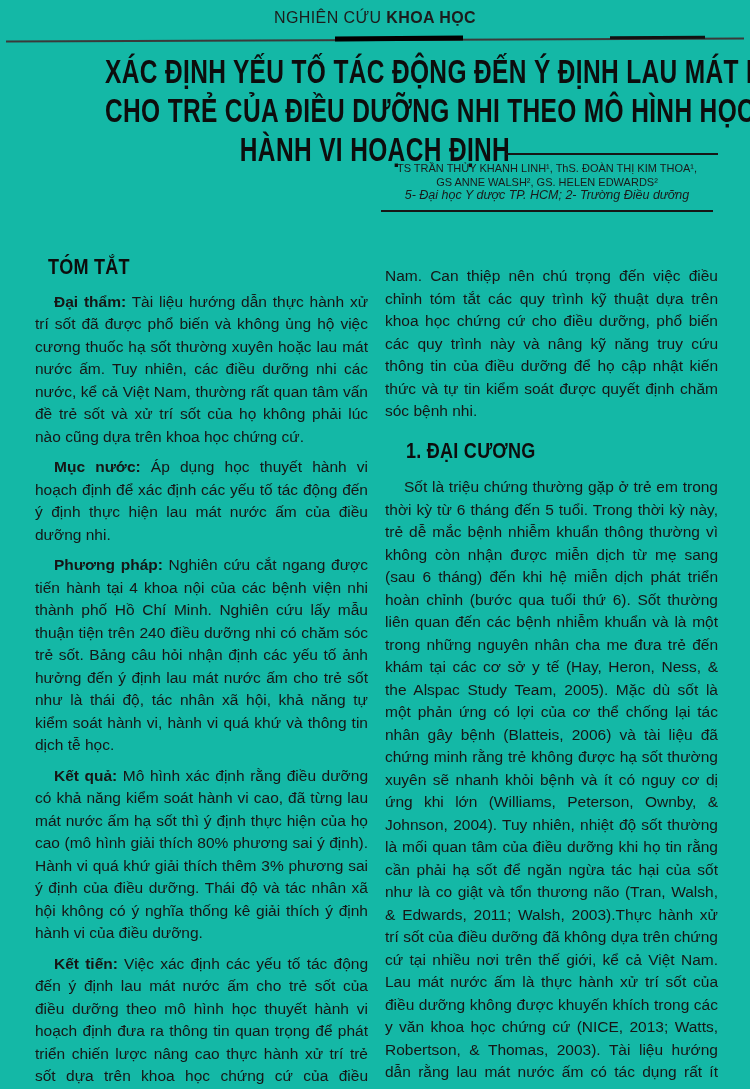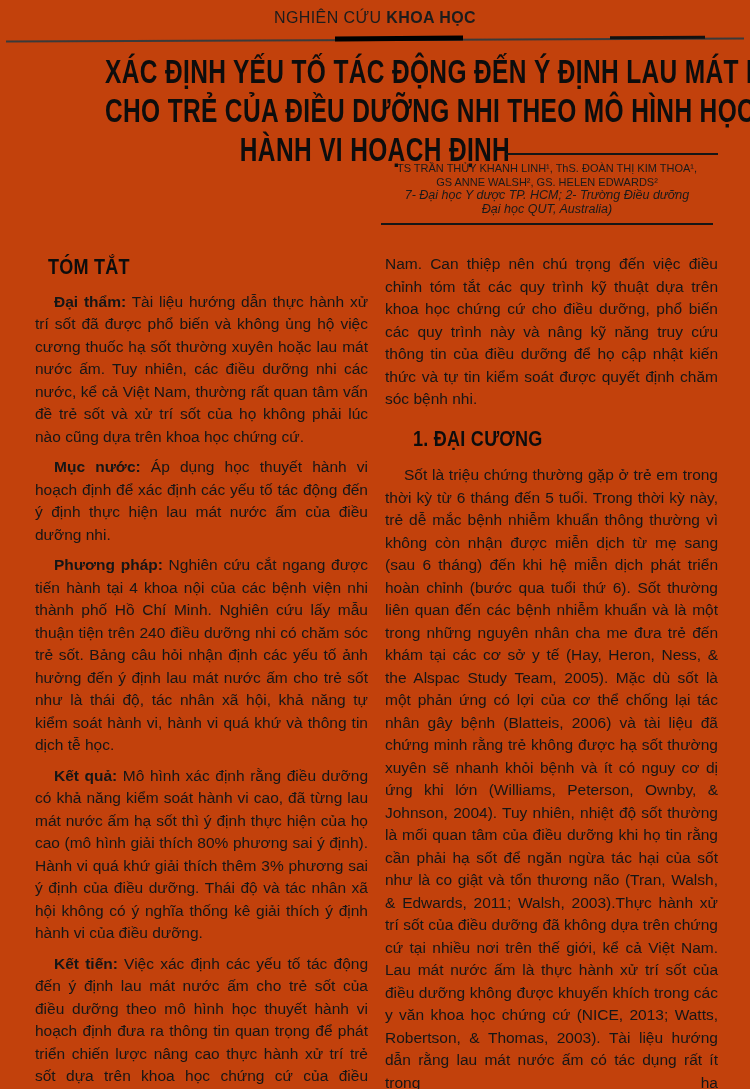--- a/index.html
+++ b/index.html
@@ -1,20 +1,20 @@
 <!DOCTYPE html>
 <html><head>
 <meta charset="utf-8">
 <style>
   html,body{margin:0;padding:0;background:#e8e8e6;}
   .page{
     position:relative;
     width:750px;height:1089px;
     margin:0 auto;
-    background:#c2410c;
+    background:#14b8a6;
     overflow:hidden;
     font-family:"Liberation Sans", sans-serif;
     color:#161616;
   }
   
   .journal-header{
     position:absolute;top:9px;left:0;width:100%;
     text-align:center;font-size:16px;letter-spacing:.4px;color:#1c1c1c;
   }
   .journal-header .bold{font-weight:bold;}
@@ -46,30 +46,30 @@
   .author-rule-bottom{height:2px;background:#161616;width:332px;margin:7px auto 0 auto;}
   .author-names{font-size:11px;line-height:13.5px;}
   .author-affil{font-size:12.5px;line-height:13.5px;font-style:italic;}
   
   .columns{
     position:absolute;top:253px;left:35px;width:683px;
     display:flex;gap:17px;
   }
   .col{width:333px;font-size:15.5px;line-height:22.5px;text-align:justify;}
   .col p{margin:0 0 8px 0;text-indent:19px;}
-  .col p.no-indent{text-indent:0;}
+  .col p.no-indent{text-indent:0;margin-top:12px;}
   .col p.runs-on{text-align-last:justify;}
   .col b{font-weight:bold;}
   .sec-heading{
     font-weight:bold;font-size:22px;line-height:24px;
     transform:scaleX(.82);transform-origin:left center;
     display:inline-block;white-space:nowrap;color:#0d0d0d;letter-spacing:.3px;
   }
   .abstract-heading-wrap{margin:2px 0 10px 13px;}
-  .section1-heading-wrap{margin:16px 0 12px 28px;}
+  .section1-heading-wrap{margin:16px 0 12px 21px;}
 </style>
 </head>
 <body>
 
 <div class="page">
 
   <div class="journal-header">
     <span>NGHIÊN CỨU </span><span class="bold">KHOA HỌC</span>
   </div>
   <div class="header-rule"></div>
@@ -79,22 +79,21 @@
   <div class="page-title">
     <div>XÁC ĐỊNH YẾU TỐ TÁC ĐỘNG ĐẾN Ý ĐỊNH LAU MÁT HẠ SỐT</div>
     <div>CHO TRẺ CỦA ĐIỀU DƯỠNG NHI THEO MÔ HÌNH HỌC THUYẾT</div>
     <div>HÀNH VI HOẠCH ĐỊNH</div>
   </div>
 
   <div class="authors">
     <div class="author-rule-top"></div>
     <div class="author-names">TS TRẦN THỦY KHANH LINH¹, ThS. ĐOÀN THỊ KIM THOA¹,</div>
     <div class="author-names">GS ANNE WALSH², GS. HELEN EDWARDS²</div>
-    <div class="author-affil">7- Đại học Y dược TP. HCM; 2- Trường Điều dưỡng</div>
-    <div class="author-affil">Đại học QUT, Australia)</div>
+    <div class="author-affil">5- Đại học Y dược TP. HCM; 2- Trường Điều dưỡng</div>
     <div class="author-rule-bottom"></div>
   </div>
 
   <div class="columns">
 
     <div class="col">
       <div class="abstract-heading-wrap">
         <span class="sec-heading">TÓM TẮT</span>
       </div>
       <p><b>Đại thẩm:</b><span> Tài liệu hướng dẫn thực hành xử trí sốt đã được phổ biến và không ủng hộ việc cương thuốc hạ sốt thường xuyên hoặc lau mát nước ấm. Tuy nhiên, các điều dưỡng nhi các nước, kể cả Việt Nam, thường rất quan tâm vấn đề trẻ sốt và xử trí sốt của họ không phải lúc nào cũng dựa trên khoa học chứng cứ.</span></p>

